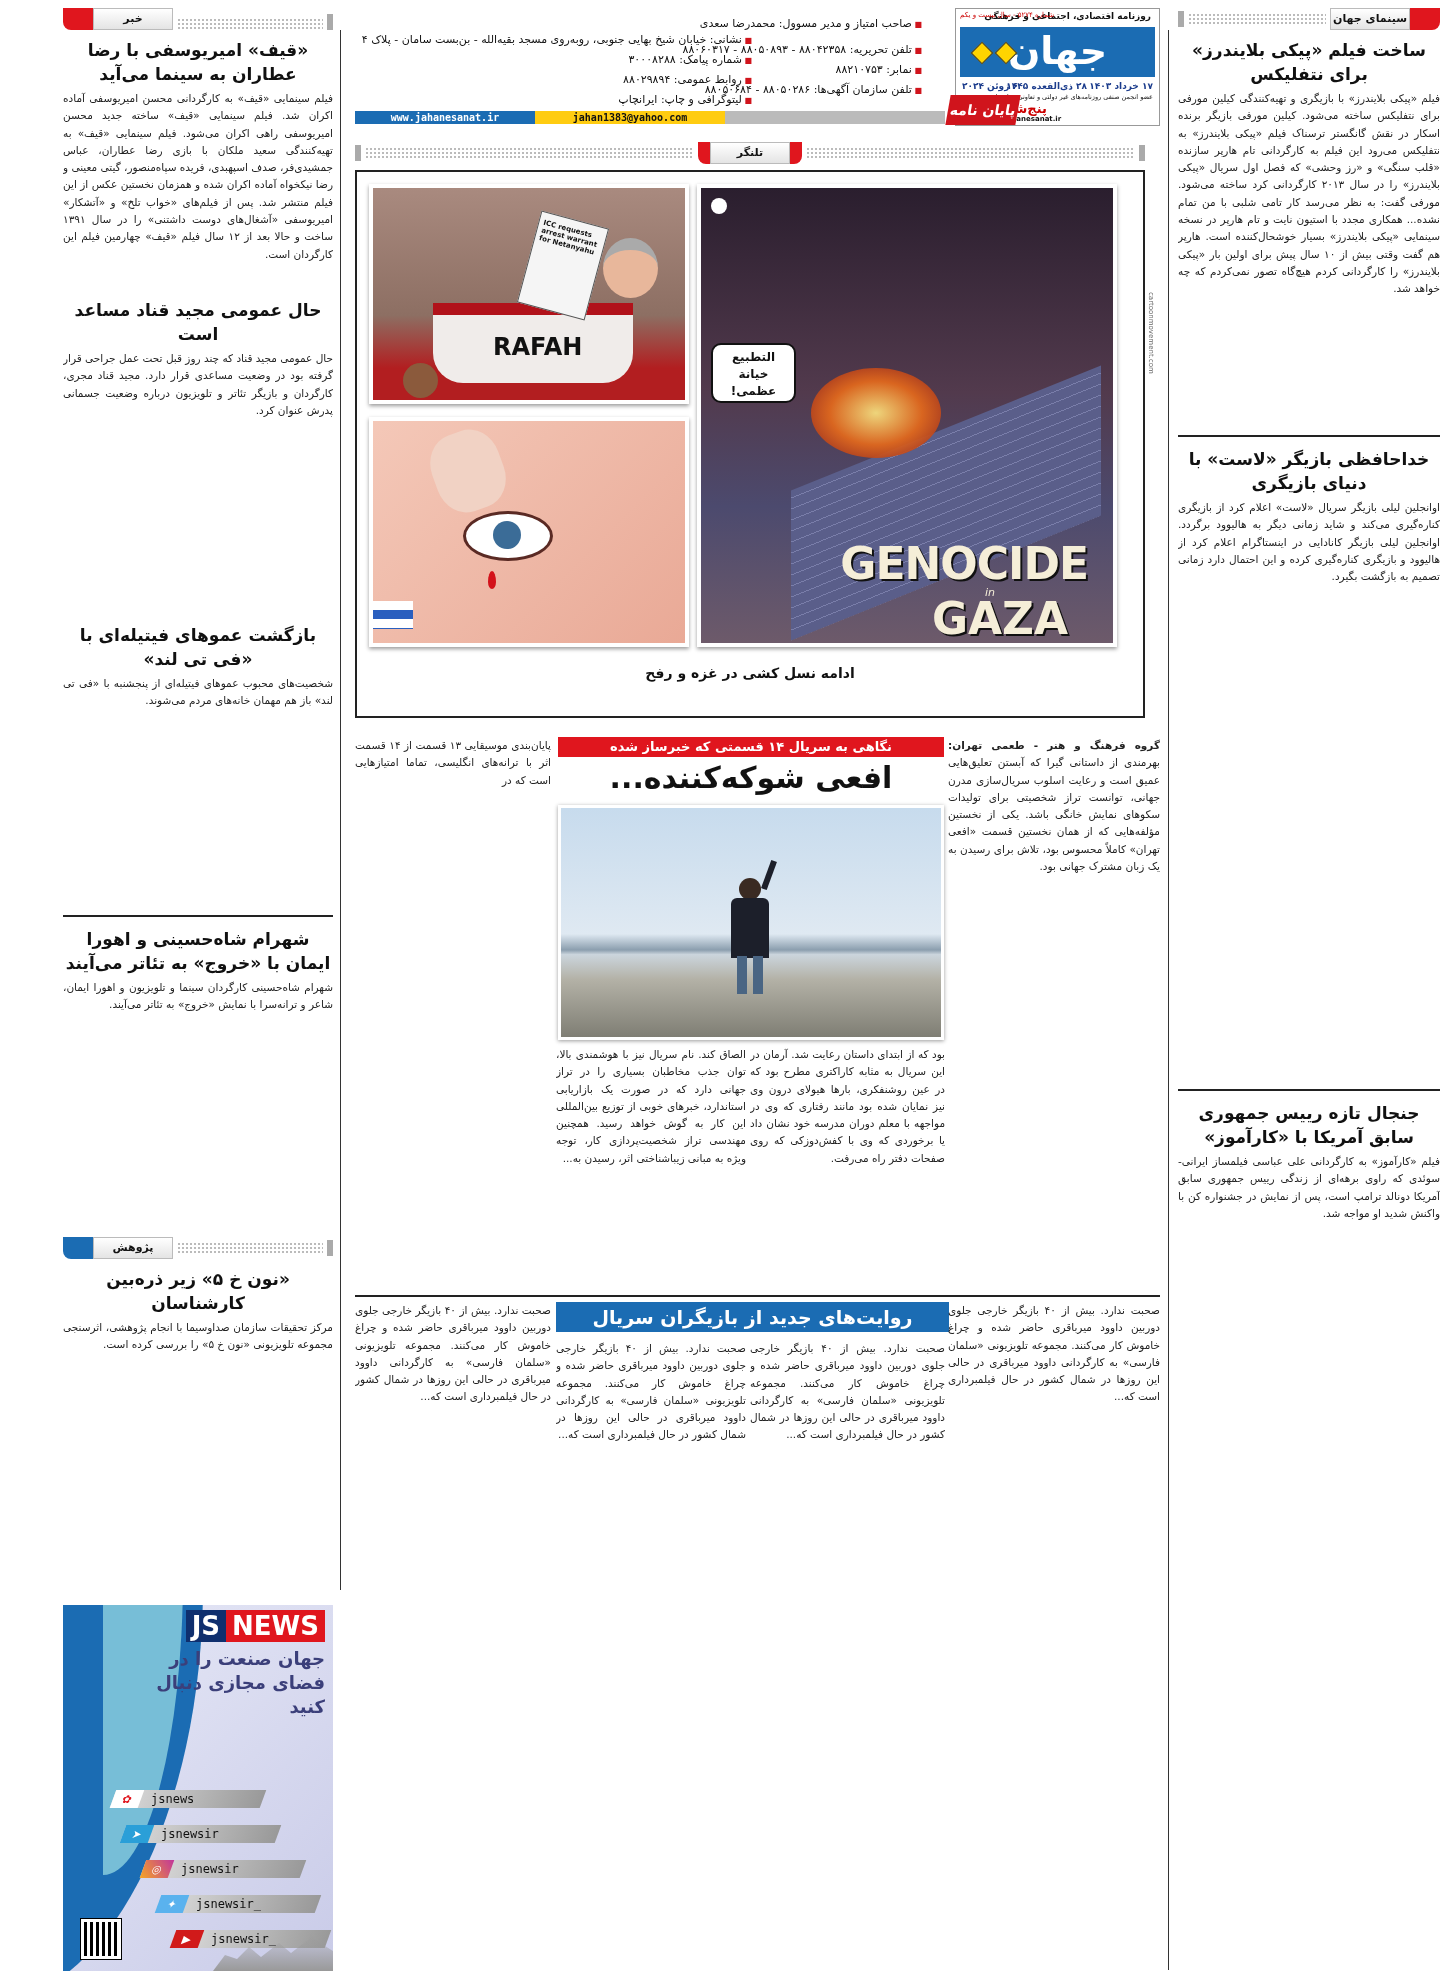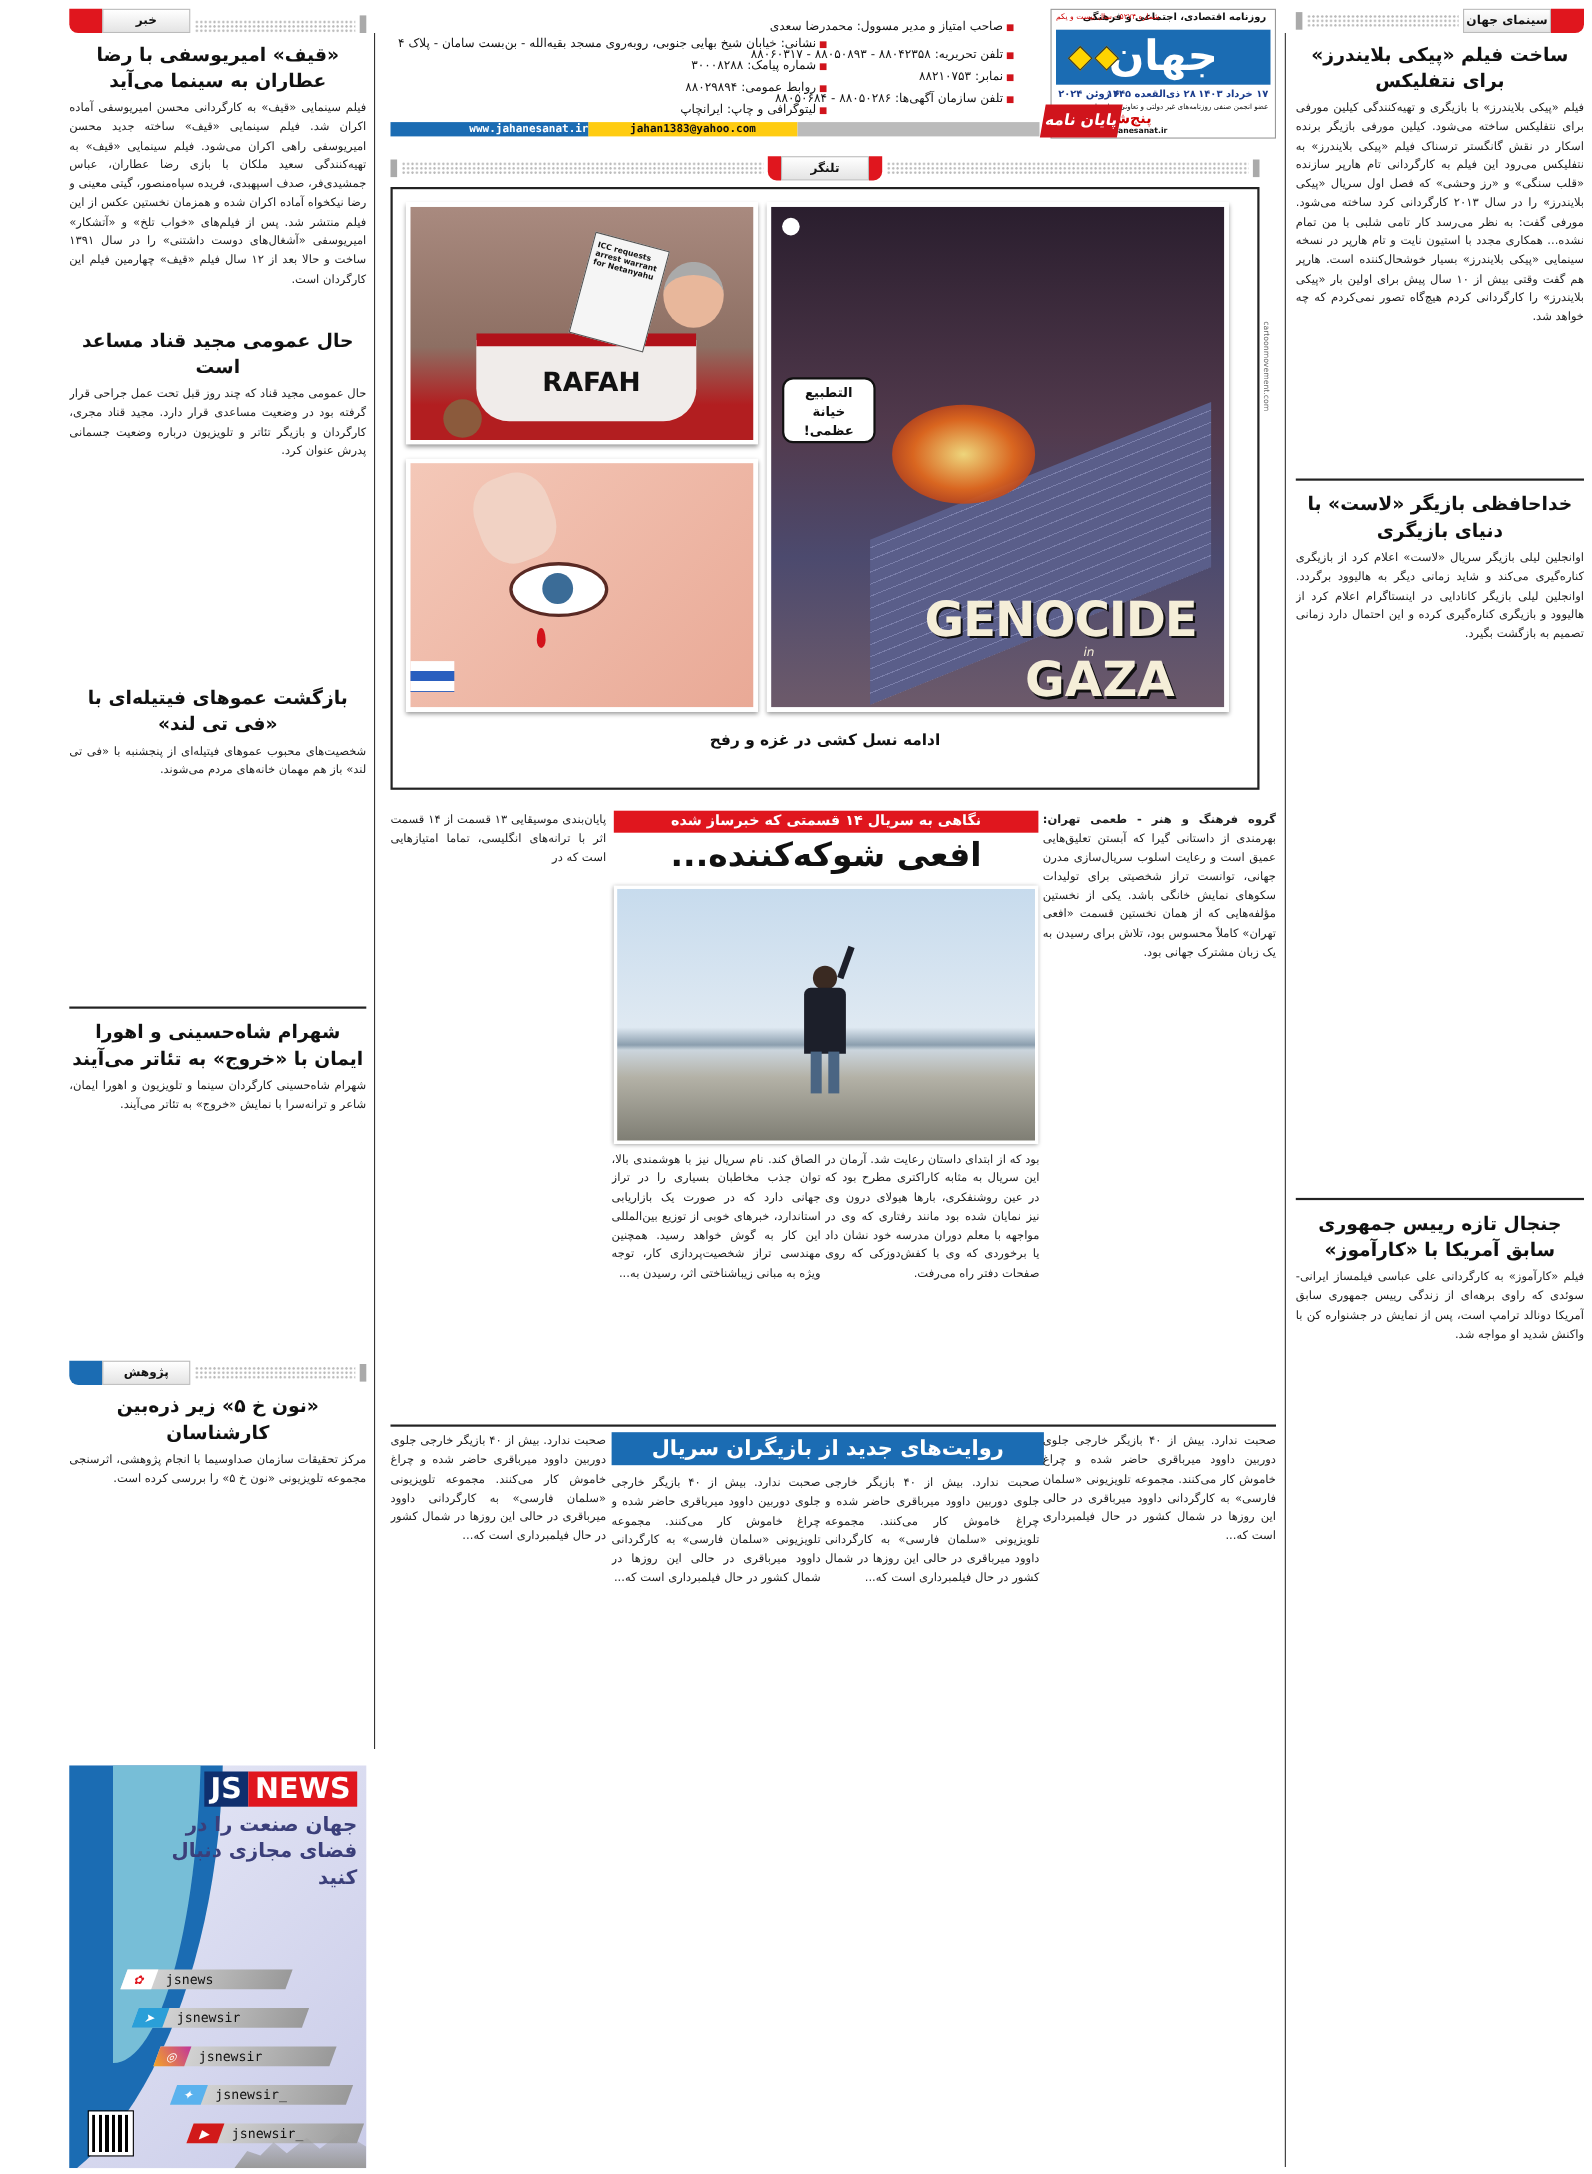--- a/index.html
+++ b/index.html
@@ -8,21 +8,21 @@
   .col-text { font-size: 10.5px; line-height: 17.3px; text-align: justify; color: #222; }
   h2.hl { font-family: "DejaVu Sans", sans-serif; font-weight: bold; font-size: 17px; text-align: center; color: #111; margin: 8px 0 4px; line-height: 24px; }
   .rule { border-top: 2px solid #222; margin: 10px 0; }
   
   .masthead { left: 955px; top: 8px; width: 205px; height: 118px; border: 1px solid #999; background: #fff; }
   .mast-logo { position: absolute; left: 4px; top: 18px; width: 195px; height: 50px; background: #1b6cb3; color: #fff; font-size: 38px; font-weight: bold; text-align: center; line-height: 48px; }
   .mast-diamond { position: absolute; width: 16px; height: 16px; background: #ffd400; border: 1px solid #333; transform: rotate(45deg); }
   .info-line { font-size: 11px; line-height: 19px; color: #111; white-space: nowrap; }
   .info-line::before { content: "■ "; color: #d0141c; font-size: 8px; }
   .urlbar { left: 355px; top: 111px; width: 590px; height: 13px; display: flex; direction: ltr; font-size: 10px; font-weight: bold; font-family: "DejaVu Sans Mono", monospace; }
-  .urlbar .u1 { width: 180px; background: #1b6cb3; color: #fff; text-align: right; line-height: 13px; }
+  .urlbar .u1 { width: 180px; background: #1b6cb3; color: #fff; text-align: center; line-height: 13px; }
   .urlbar .u2 { width: 190px; background: #ffcc11; color: #111; text-align: center; line-height: 13px; }
   .urlbar .u3 { flex: 1; background: #bbb; }
   
   .cartoon-frame { left: 355px; top: 170px; width: 790px; height: 548px; border: 2px solid #222; background: #fff; }
   .cartoon { position: absolute; border: 4px solid #fff; box-shadow: 0 2px 4px rgba(0,0,0,0.4); overflow: hidden; }
   .c1 { left: 12px; top: 12px; width: 320px; height: 220px; background: linear-gradient(#a98a7f, #8d6f63 60%, #b21e20 85%); }
   .c2 { left: 12px; top: 245px; width: 320px; height: 230px; background: linear-gradient(135deg,#f4c8b8,#e9a996); }
   .c3 { left: 340px; top: 12px; width: 420px; height: 463px; background: linear-gradient(#2a1e2e, #523a4d 45%, #4c4a6e 70%, #6d5a6a); }
   .cartoon-caption { position: absolute; left: 0; right: 0; top: 493px; text-align: center; font-size: 14px; font-weight: bold; }
   

